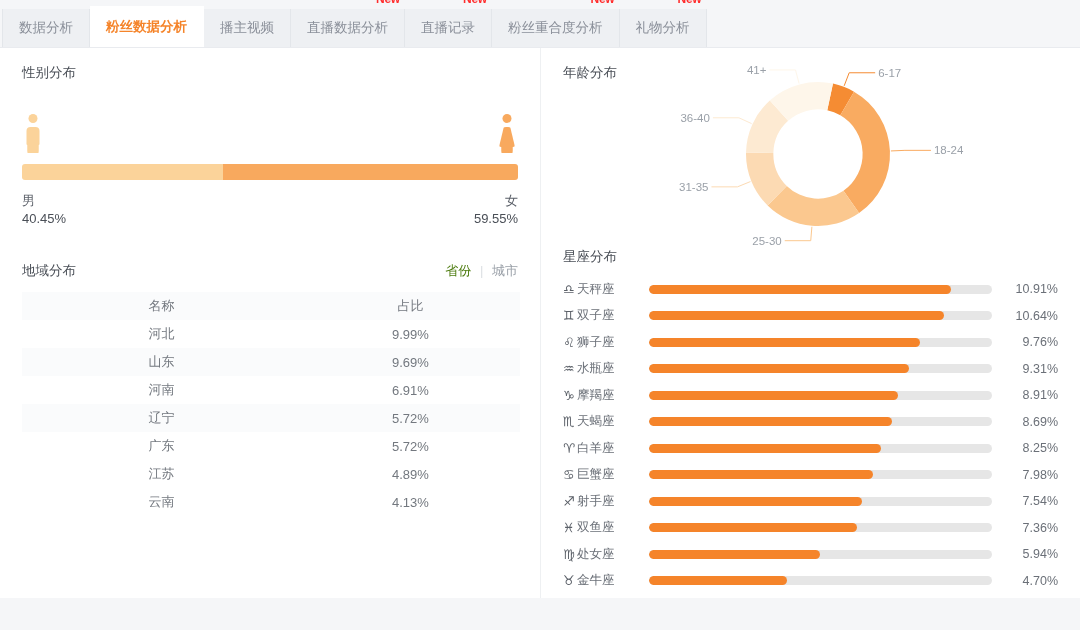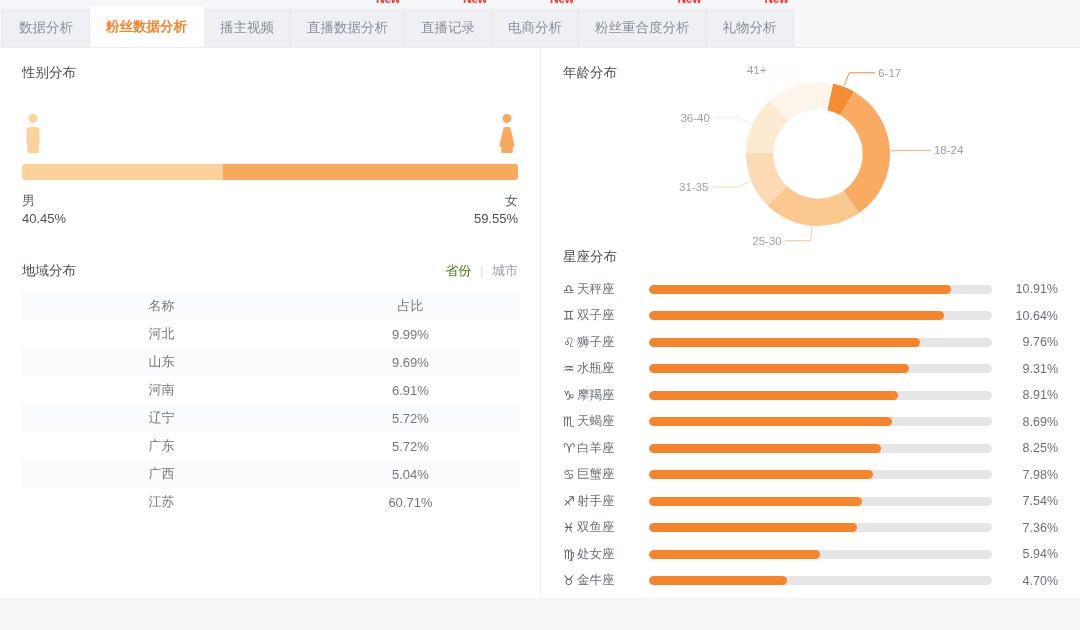--- a/index.html
+++ b/index.html
@@ -228,24 +228,20 @@
       </div>
       <div class="tab">
         <span>播主视频</span>
       </div>
       <div class="tab">
         <span>直播数据分析</span>
         <span class="newbadge">New</span>
       </div>
       <div class="tab">
         <span>直播记录</span>
-        <span class="newbadge">New</span>
-      </div>
-      <div class="tab">
-        <span>电商分析</span>
         <span class="newbadge">New</span>
       </div>
       <div class="tab">
         <span>粉丝重合度分析</span>
         <span class="newbadge">New</span>
       </div>
       <div class="tab">
         <span>礼物分析</span>
         <span class="newbadge">New</span>
       </div>
@@ -319,27 +315,27 @@
                 <td>6.91%</td>
               </tr>
               <tr class="zebra">
                 <td>辽宁</td>
                 <td>5.72%</td>
               </tr>
               <tr>
                 <td>广东</td>
                 <td>5.72%</td>
               </tr>
-              <tr class="zebra">
-                <td>广西</td>
-                <td>5.04%</td>
-              </tr>
               <tr>
                 <td>江苏</td>
-                <td>60.71%</td>
+                <td>4.89%</td>
+              </tr>
+              <tr>
+                <td>云南</td>
+                <td>4.13%</td>
               </tr>
             </tbody>
         </table>
       </div>
     </div>
 
     <div class="col col-right">
 
       <div class="age-block">
         <div class="sec-title">年龄分布</div>

